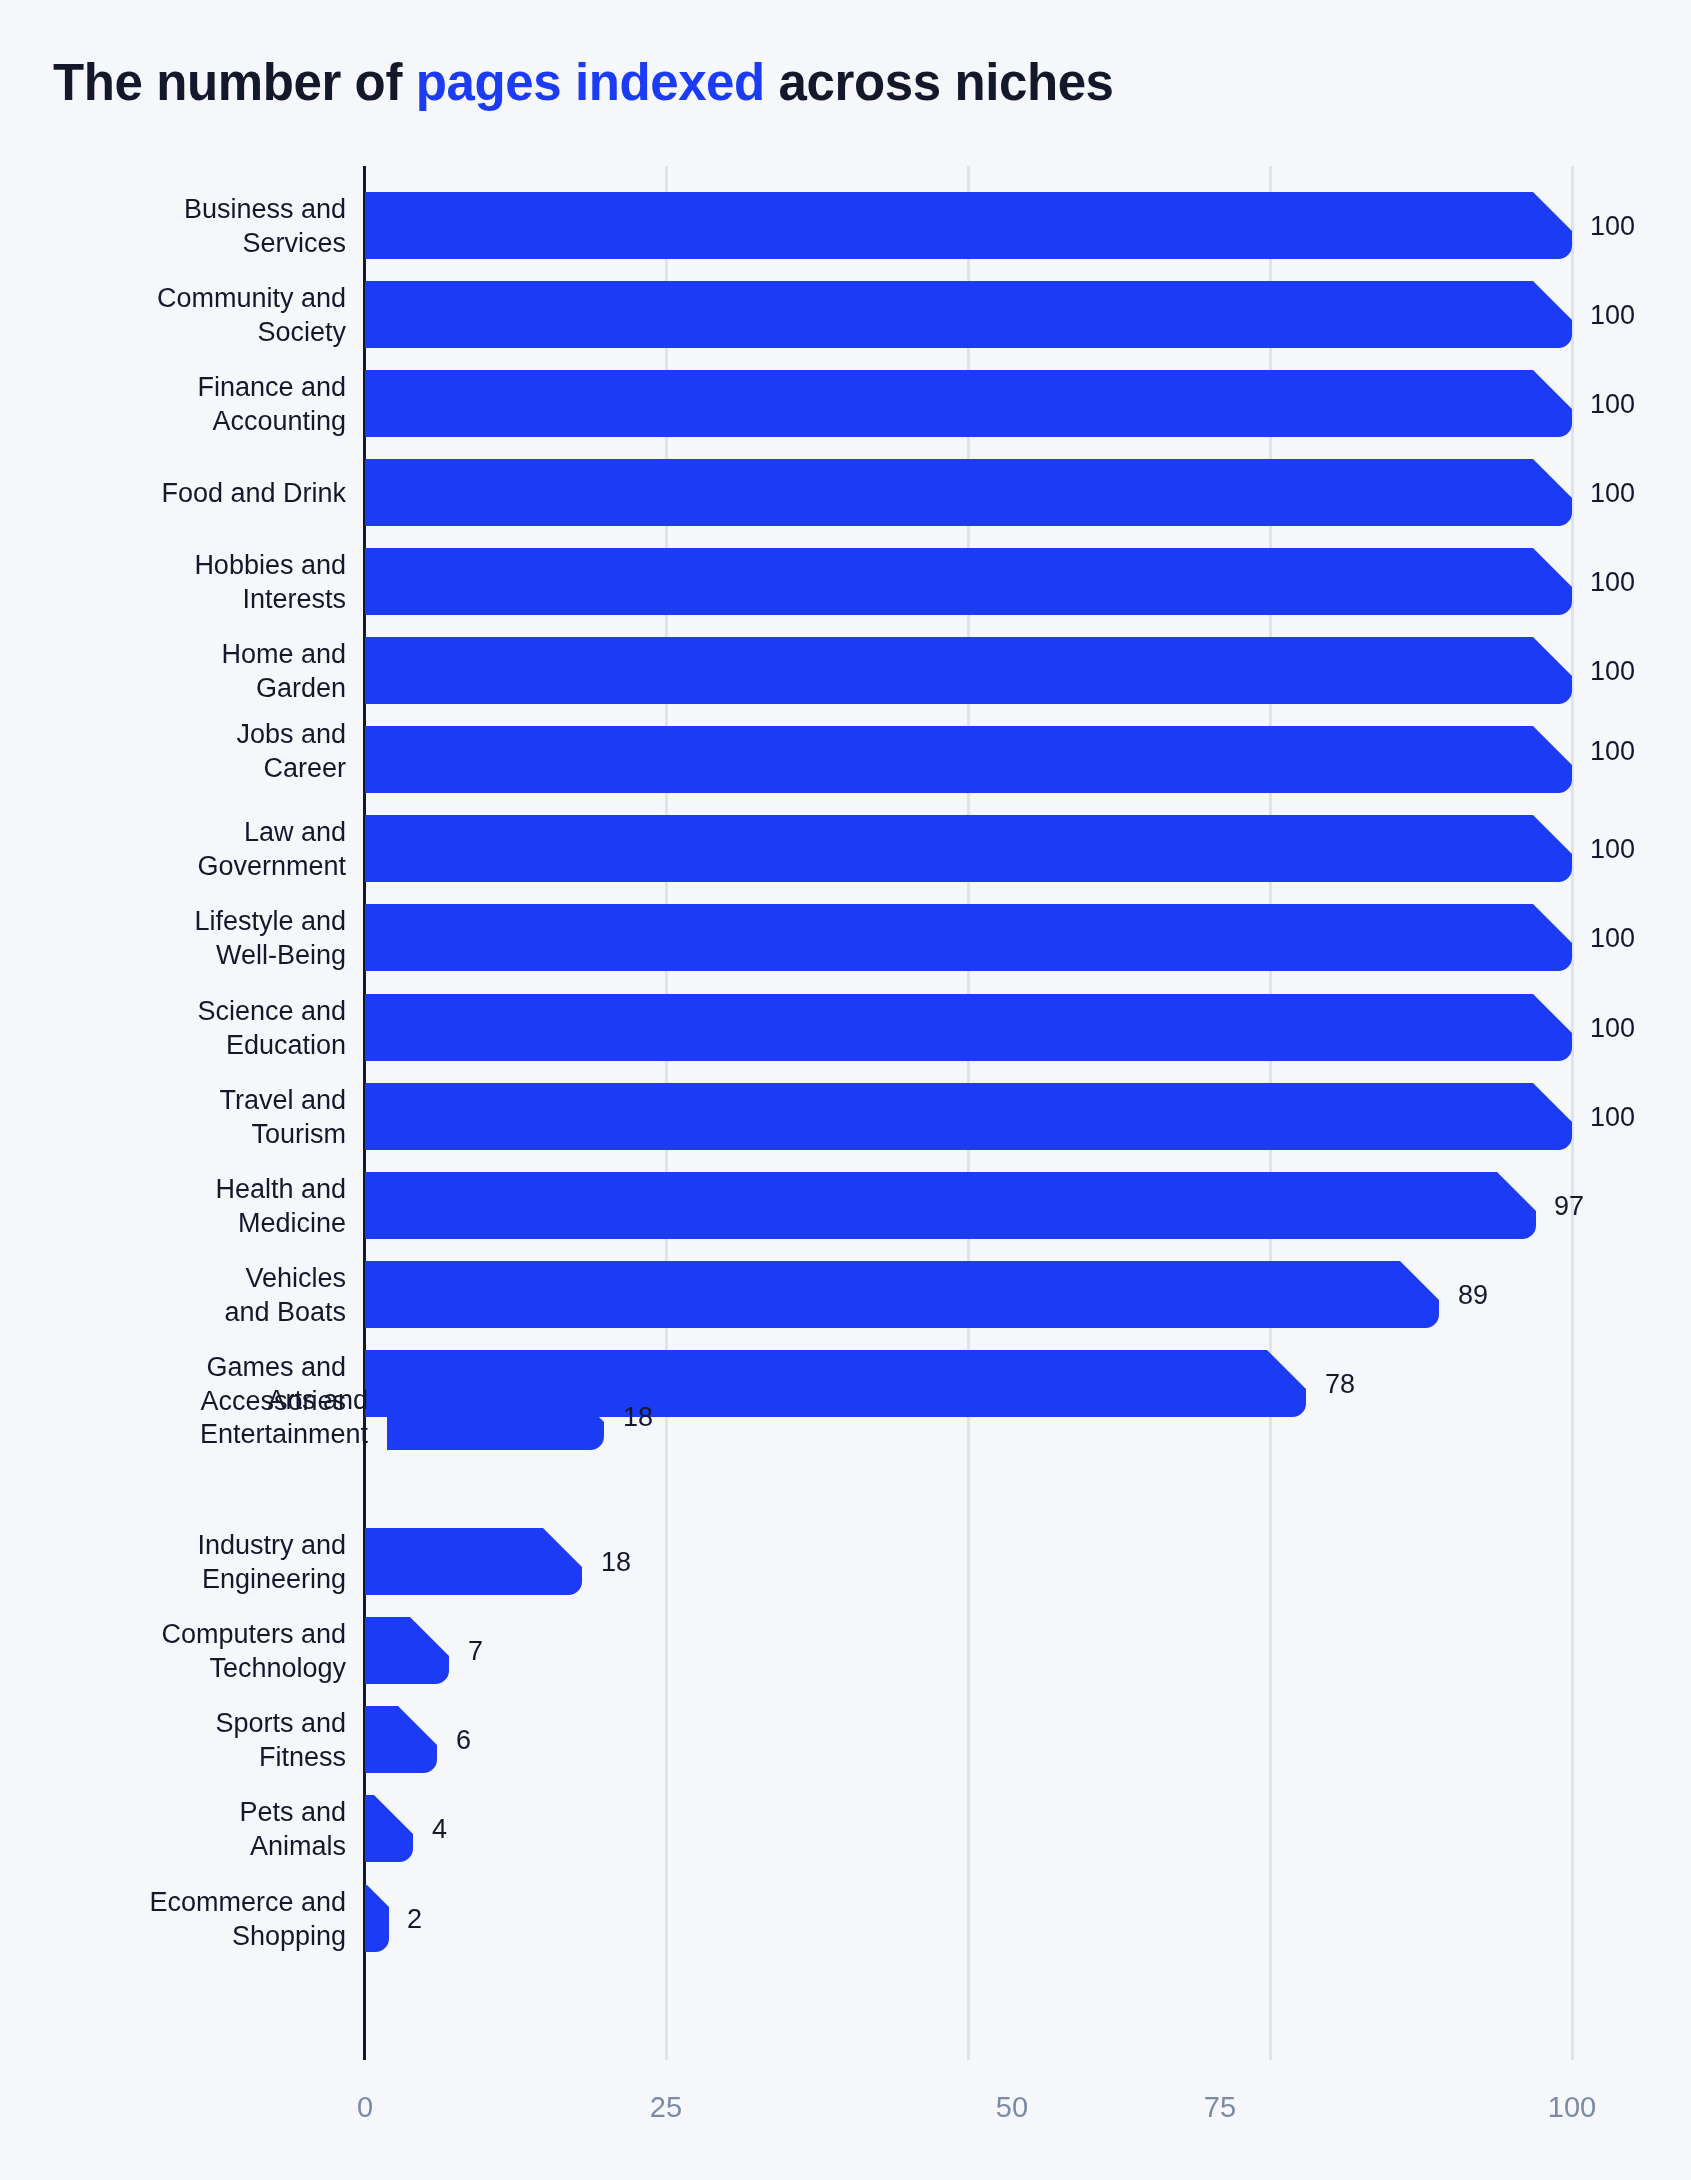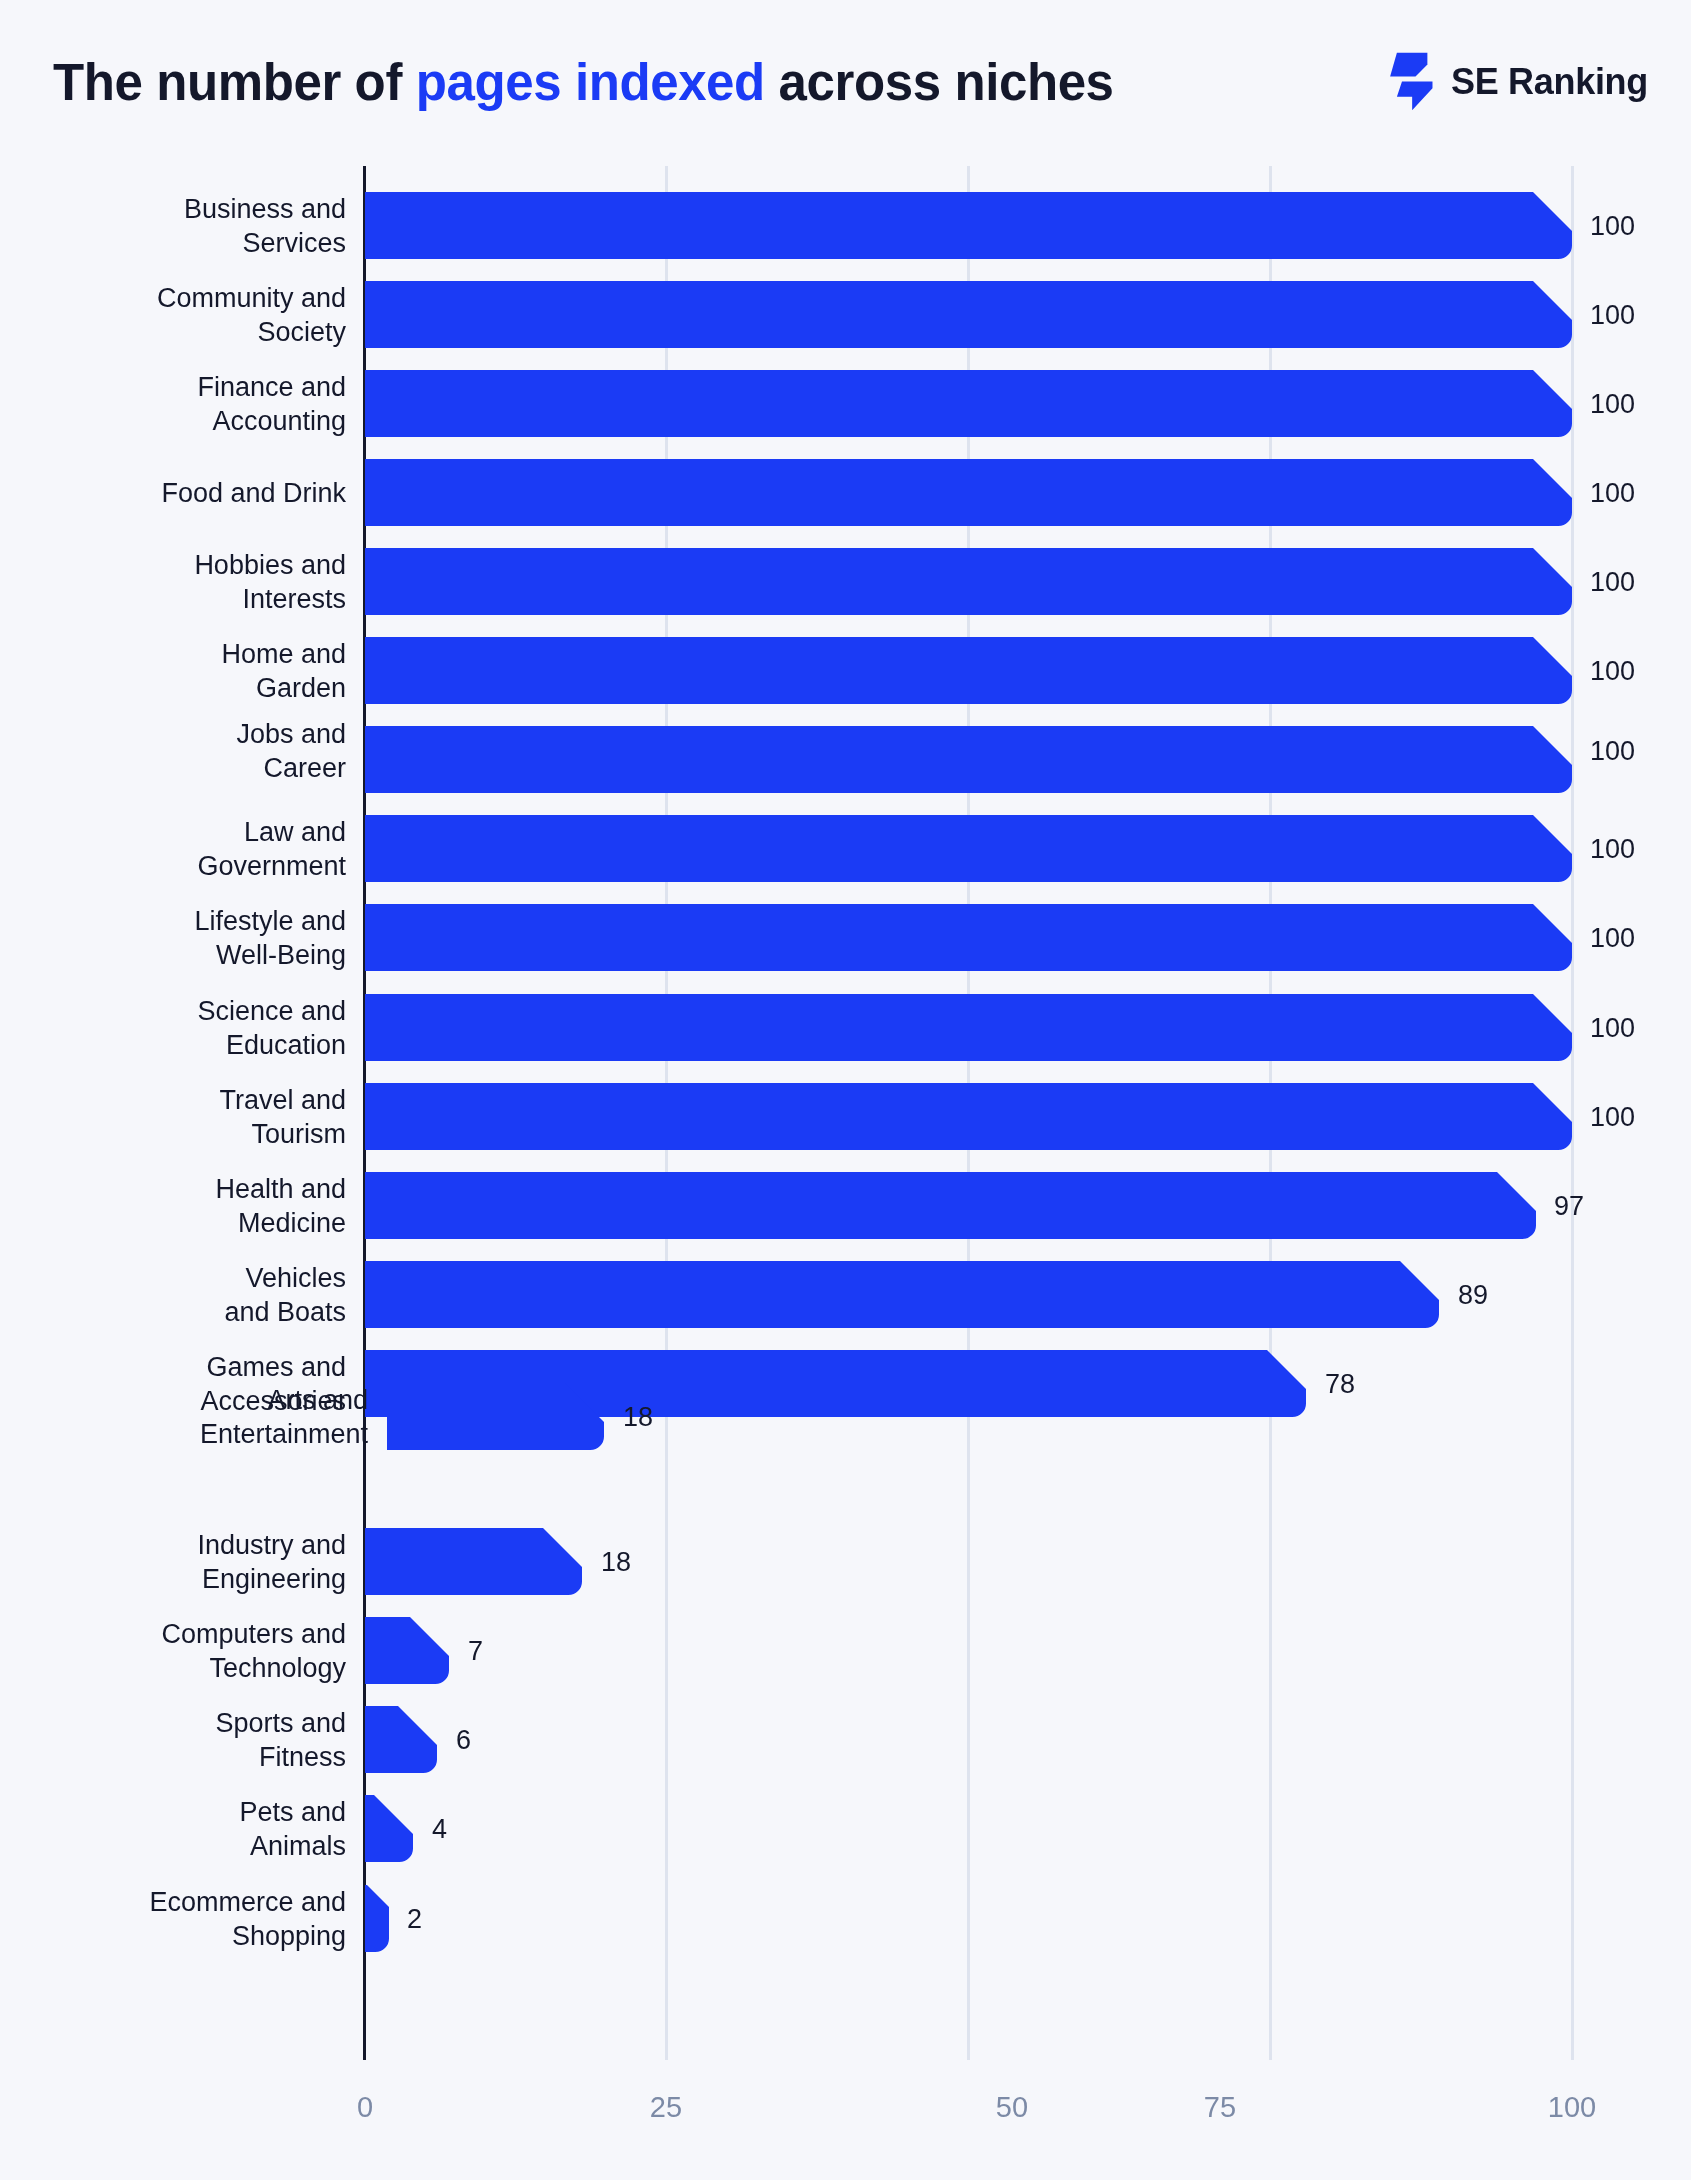--- a/index.html
+++ b/index.html
@@ -79,27 +79,20 @@
   }
 </style>
 </head>
 <body>
 
 <div id="header">
   <div id="chart-title">
     <span>The number of </span><span class="hl">pages indexed</span><span> across niches</span>
   </div>
 
-  <div id="brand-logo">
-    <svg id="brand-mark" viewBox="0 0 54 72">
-      <path d="M8 2 H44 L44 16 L30 30 H0 Z" fill="#1B3BF5"></path>
-      <path d="M14 36 H50 L50 44 L26 70 L26 54 L8 54 Z" fill="#1B3BF5"></path>
-    </svg>
-    <div id="brand-name">SE Ranking</div>
-  </div>
 </div>
 
 <div id="plot">
   <div id="gridlines">
       <div class="gridline" style="left: 665px;"></div>
       <div class="gridline" style="left: 967px;"></div>
       <div class="gridline" style="left: 1269px;"></div>
       <div class="gridline" style="left: 1571px;"></div>
     </div>
   <div id="axis-line"></div>

